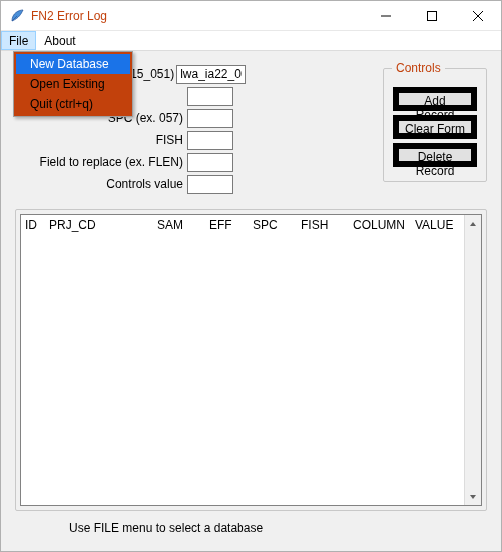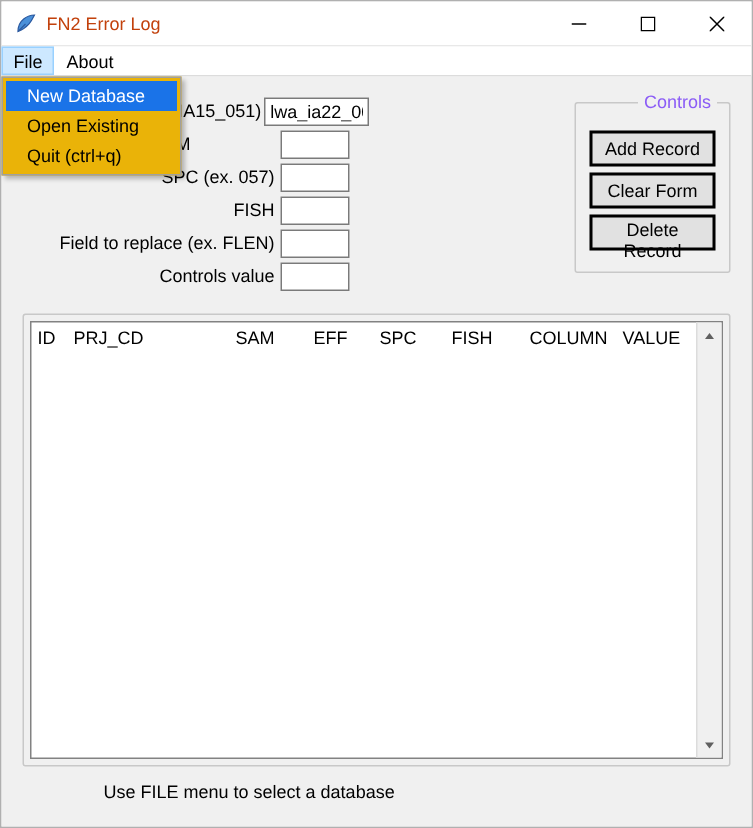--- a/index.html
+++ b/index.html
@@ -7,30 +7,30 @@
   body { background:#fff; }
   .window { width:502px; height:552px; border:1px solid #b0b0b0; background:#f0f0f0; position:relative; display:flex; flex-direction:column; }
   .titlebar { height:30px; background:#fff; display:flex; align-items:center; padding:0 0 0 8px; border-bottom:1px solid #e8e8e8; }
   .titlebar .icon { width:16px; height:16px; margin-right:6px; display:inline-flex; align-items:center; justify-content:center; }
   .titlebar .title { flex:1; color:#c2410c; }
   .winbtns { display:flex; height:100%; }
   .winbtn { width:46px; display:flex; align-items:center; justify-content:center; color:#222; }
   .menubar { height:20px; background:#fff; display:flex; align-items:stretch; border-bottom:1px solid #dcdcdc; position:relative; }
   .menuitem { padding:2px 8px; display:flex; align-items:center; cursor:default; }
   .menuitem.open { background:#cde8ff; border:1px solid #99d1ff; padding:1px 7px; }
-  .dropdown { position:absolute; top:20px; left:0; background:#eab308; border:1px solid #a0a0a0; box-shadow:2px 2px 3px rgba(0,0,0,0.25); min-width:120px; z-index:100; padding:2px; }
+  .dropdown { position:absolute; top:20px; left:12px; background:#c2410c; border:1px solid #a0a0a0; box-shadow:2px 2px 3px rgba(0,0,0,0.25); min-width:120px; z-index:100; padding:2px; }
   .dditem { padding:3px 16px 3px 14px; white-space:nowrap; cursor:default; }
   .dditem.hl { background:#1a73e8; color:#fff; }
   .client { flex:1; position:relative; background:#f0f0f0; padding:10px 12px 4px 12px; display:flex; flex-direction:column; }
   .toprow { display:flex; align-items:flex-start; gap:18px; }
   .formarea { flex:1; }
   .controls { width:108px; }
   fieldset.ctrl { border:1px solid #c8c8c8; border-radius:2px; padding:8px 8px 10px 8px; }
-  fieldset.ctrl legend { padding:0 4px; color:#8b5cf6;text-align:right; }
-  .ctrlbtn { width:84px; height:24px; margin:4px auto; display:block; background:#e1e1e1; border:2px solid #000000; cursor:default; text-align:center; }
+  fieldset.ctrl legend { padding:0 4px; color:#c2410c; }
+  .ctrlbtn { width:84px; height:24px; margin:4px auto; display:block; background:#e1e1e1; border:6px solid #000000; cursor:default; text-align:center; }
   .formrow { display:flex; align-items:center; height:22px; margin:0; }
   .formrow label { flex:0 0 174px; text-align:right; padding-right:4px; color:#000; }
   .formrow input { width:46px; height:19px; border:1px solid #7a7a7a; background:#fff; padding:0 3px; }
   .formrow.first input.wide { width:70px; }
   .formrow.first label { flex:0 0 120px; } 
   fieldset.records { border:1px solid #c8c8c8; border-radius:2px; margin-top:14px; flex:1; display:flex; flex-direction:column; padding:4px; min-height:0; }
   fieldset.records legend { padding:0 4px; }
   .listwrap { flex:1; border:1px solid #828282; background:#fff; display:flex; position:relative; min-height:0; }
   .listinner { flex:1; overflow:hidden; }
   .headers { display:flex; height:20px; align-items:center; border-bottom:0; }

